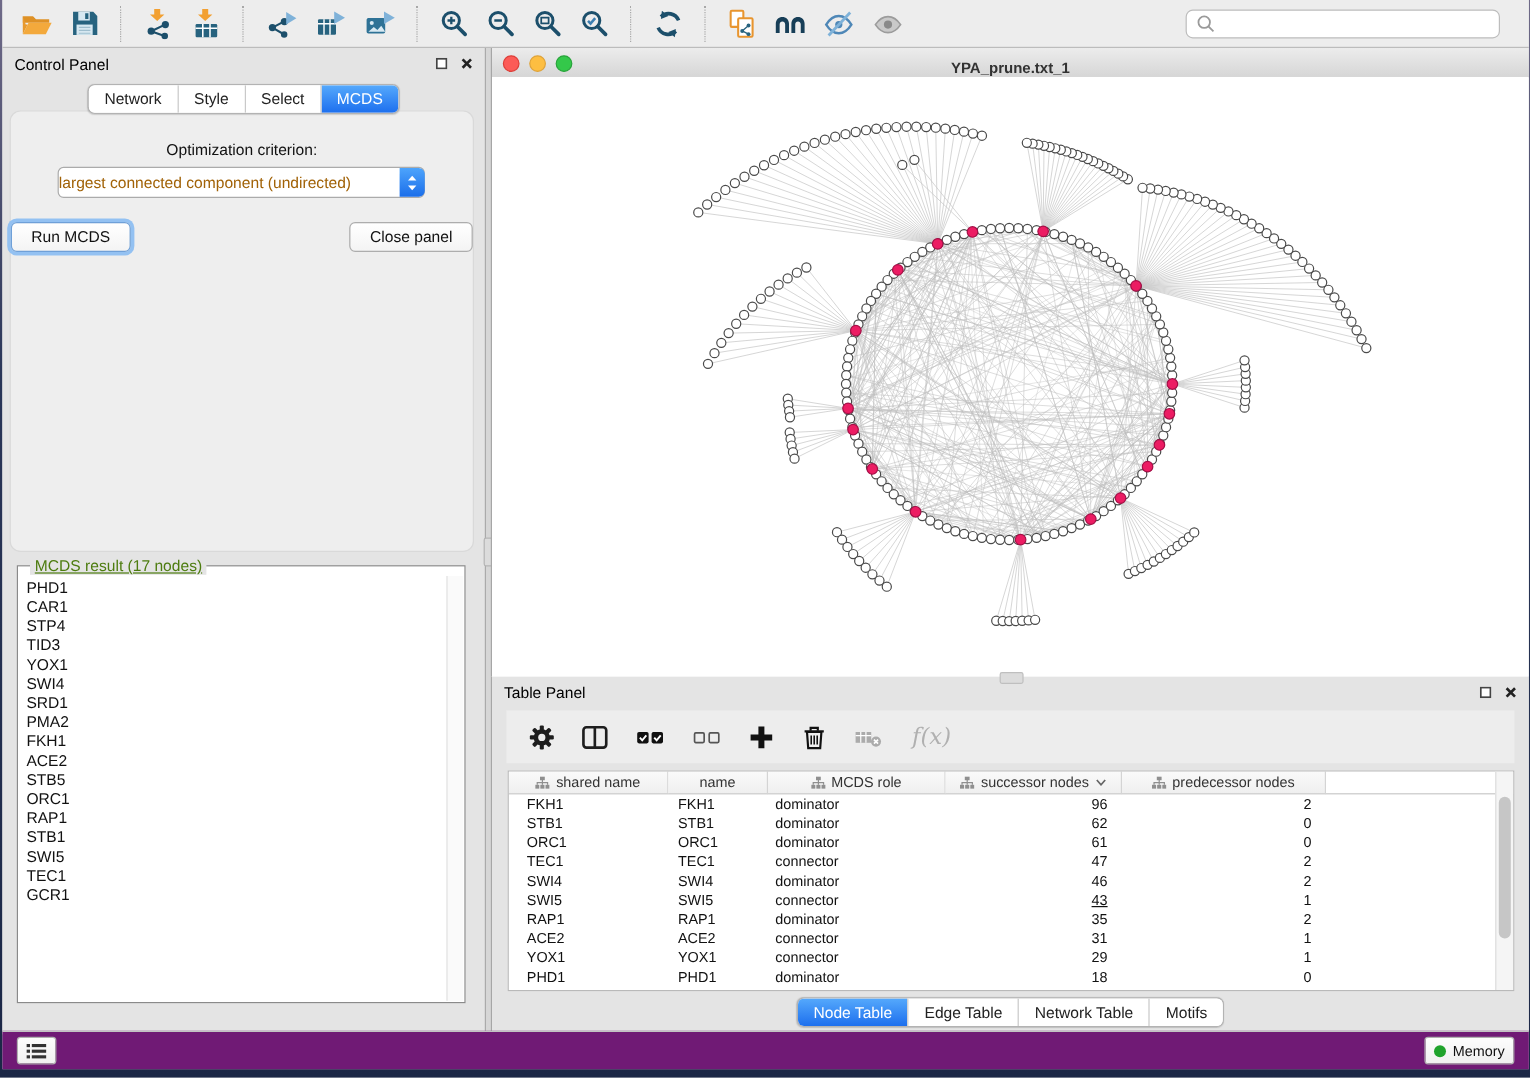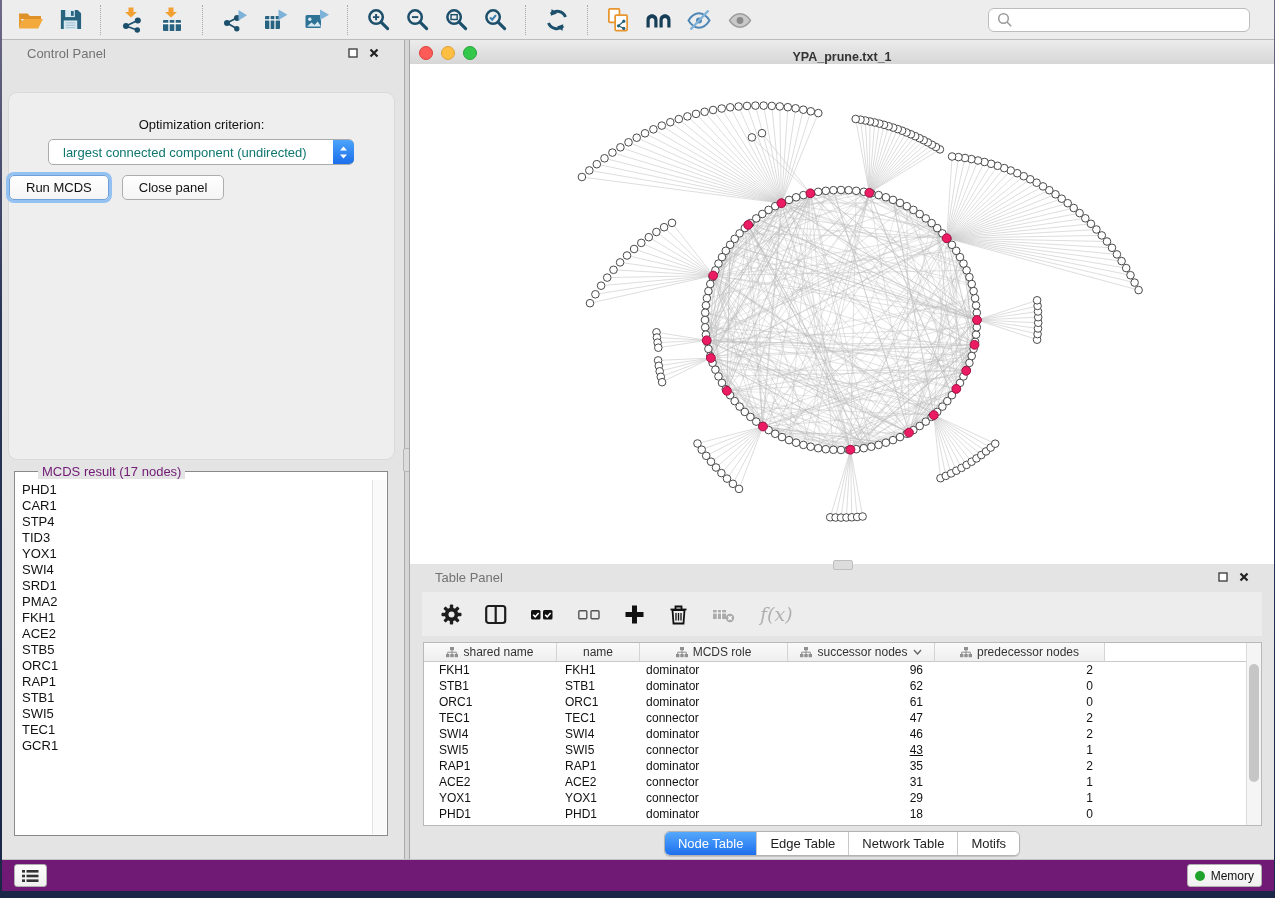--- a/index.html
+++ b/index.html
@@ -8,38 +8,38 @@
   
   .toolbar{position:absolute;left:0;top:0;right:0;height:40px;background:#ededed;border-bottom:1px solid #bcbcbc;display:flex;align-items:center;padding:0 10px;box-sizing:border-box;}
   .tb-icons{display:flex;align-items:center;gap:4px;}
   .tb-btn{background:none;border:none;padding:2px 5px;display:flex;align-items:center;cursor:pointer;}
   .tb-sep{width:1px;height:30px;border-left:1px dotted #a8a8a8;margin:0 8px;}
   .spacer{flex:1;}
   .searchbox{display:flex;align-items:center;gap:5px;width:262px;height:24px;background:#fff;border:1px solid #bdbdbd;border-radius:6px;padding:0 8px;box-sizing:border-box;margin-right:14px;}
   .searchbox input{border:none;outline:none;flex:1;font-size:12px;background:transparent;font-family:"Liberation Sans",sans-serif;}
   
   .control-panel{position:absolute;left:0;top:40px;width:403px;bottom:29px;background:#e4e4e4;border-right:1px solid #aaa;box-sizing:border-box;}
-  .panel-header{height:26px;display:flex;align-items:center;padding:0 25px;font-size:13px;color:#737373;}
+  .panel-header{height:26px;display:flex;align-items:center;padding:0 10px;font-size:13px;color:#000000;}
   .panel-header .wicons{margin-left:auto;display:flex;gap:11px;align-items:center;}
   .wicon{display:flex;cursor:pointer;}
   .ctl-tabs{position:absolute;left:0;top:30px;width:100%;display:flex;justify-content:center;z-index:3;}
   .seg{display:flex;border:1px solid #b3b3b3;border-radius:6px;overflow:hidden;background:#fff;box-shadow:0 0.5px 1px rgba(0,0,0,.15);}
   .seg button{border:none;background:#fff;font-size:13px;color:#222;padding:4px 13px;cursor:pointer;border-left:1px solid #c9c9c9;font-family:"Liberation Sans",sans-serif;}
   .seg button:first-child{border-left:none;}
   .seg button.active{background:linear-gradient(#55a9fc,#1d6fee);color:#fff;}
   .mcds-panel{position:absolute;left:6px;right:9px;top:52px;height:366px;background:#eeeeee;border:1px solid #d9d9d9;border-radius:9px;}
   .opt-label{margin-top:24px;text-align:center;font-size:13px;color:#111;}
   .dropdown{position:absolute;left:39px;right:40px;top:46px;height:24px;background:#fff;border:1px solid #ababab;border-radius:5px;display:flex;align-items:center;cursor:pointer;}
-  .dropdown .dd-text{flex:1;font-size:13px;color:#0f766e;padding-left:14px;white-space:nowrap;overflow:hidden;}
+  .dropdown .dd-text{flex:1;font-size:13px;color:#a16207;white-space:nowrap;overflow:hidden;}
   .dropdown .stepper{width:21px;height:24px;margin:-1px -1px -1px 0;border-radius:0 5px 5px 0;background:linear-gradient(#4da4fc,#1b6eea);display:flex;align-items:center;justify-content:center;}
-  .btn-row{position:absolute;left:0;right:0;top:82px;display:flex;justify-content:flex-start;gap:13px;}
+  .btn-row{position:absolute;left:0;right:0;top:92px;display:flex;justify-content:space-between;gap:13px;}
   .pbtn{background:linear-gradient(#ffffff,#f4f4f4);border:1px solid #adadad;border-radius:5px;font-size:13px;color:#111;padding:4px 16px;cursor:pointer;font-family:"Liberation Sans",sans-serif;}
   .pbtn.focused{box-shadow:0 0 0 3px #93c1f2;border-color:#6fa0d8;}
   .result-box{position:absolute;left:12px;width:374px;top:424px;height:372px;margin:0;padding:0;border:1px solid #8a8a8a;background:#fff;box-sizing:border-box;}
-  .result-box legend{font-size:13px;color:#701a75;margin-left:23px;padding:0 4px;background:#e4e4e4;}
+  .result-box legend{font-size:13px;color:#4d7c0f;margin-left:10px;padding:0 4px;background:#e4e4e4;text-decoration:underline;}
   .result-list{position:absolute;left:0;top:0;bottom:0;right:14px;overflow:hidden;padding:3px 0 0 7px;margin:0;list-style:none;}
   .result-list li{font-size:13px;color:#111;line-height:16px;}
   .result-scroll{position:absolute;right:1px;top:1px;bottom:1px;width:13px;background:#fafafa;border-left:1px solid #e2e2e2;cursor:pointer;}
   
   .vsplit{position:absolute;left:403px;top:40px;width:4px;bottom:29px;background:#d6d6d6;cursor:col-resize;}
   .vsplit .grip{position:absolute;top:408px;left:-2px;width:8px;height:22px;background:#dcdcdc;border:1px solid #b5b5b5;border-radius:2px;}
   
   .right-area{position:absolute;left:407px;top:40px;right:0;bottom:29px;}
   .net-window{position:absolute;left:0;top:0;right:0;height:524px;border-left:1px solid #a6a6a6;box-sizing:border-box;}
   .net-titlebar{height:24px;background:linear-gradient(#ececec,#d6d6d6);border-bottom:1px solid #9e9e9e;display:flex;align-items:flex-end;position:relative;}
@@ -229,20 +229,28 @@
             <svg width="10" height="10" viewBox="0 0 10 10">
               <rect x="1" y="1" width="8" height="8" fill="#fff" stroke="#444" stroke-width="1.4"></rect>
             </svg>
           </span>
         <span class="wicon close-ic">
             <svg width="10" height="10" viewBox="0 0 10 10">
               <path d="M1.5 1.5l7 7M8.5 1.5l-7 7" stroke="#222" stroke-width="2.2"></path>
             </svg>
           </span>
       </span>
+    </div>
+    <div class="ctl-tabs">
+      <div class="seg" id="ctl-seg">
+          <button>Network</button>
+          <button>Style</button>
+          <button>Select</button>
+          <button class="active">MCDS</button>
+        </div>
     </div>
     <div class="mcds-panel">
       <div class="opt-label">Optimization criterion:</div>
       <div class="dropdown">
         <span class="dd-text">largest connected component (undirected)</span>
         <span class="stepper">
             <svg width="9" height="13" viewBox="0 0 9 13">
               <path d="M4.5 0.5L8 4.5H1z" fill="#fff"></path>
               <path d="M4.5 12.5L1 8.5h7z" fill="#fff"></path>
             </svg>

